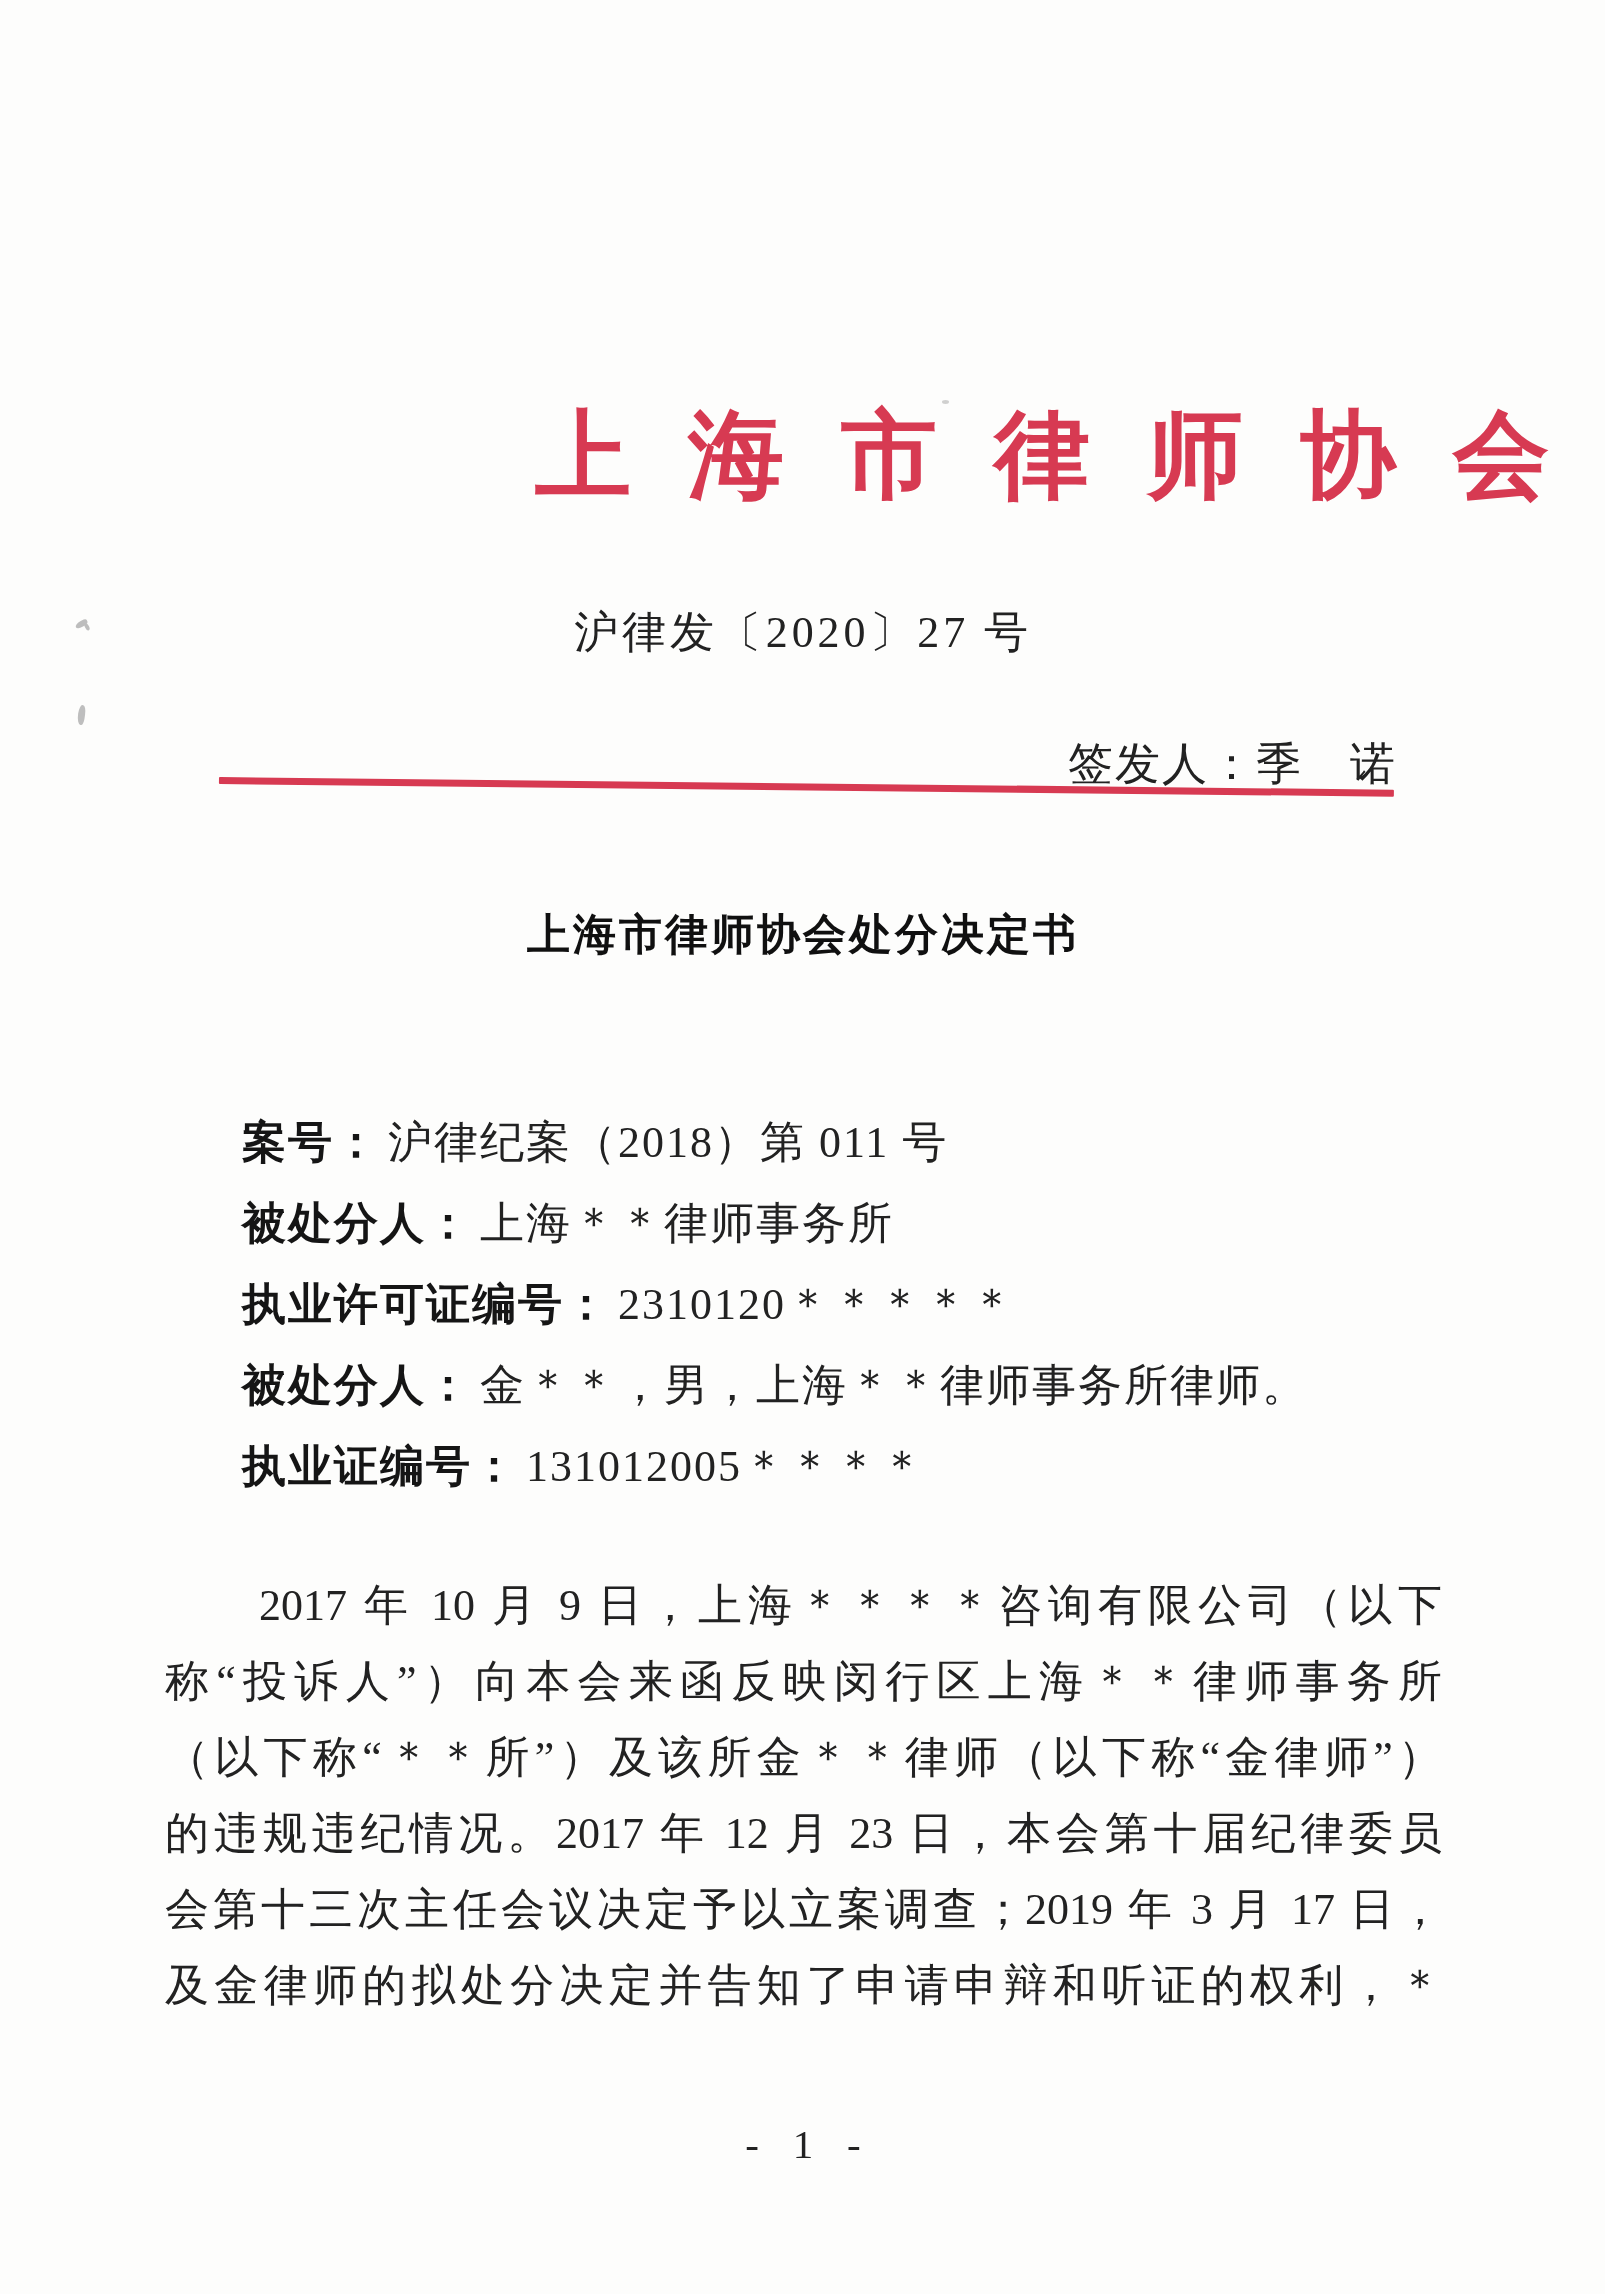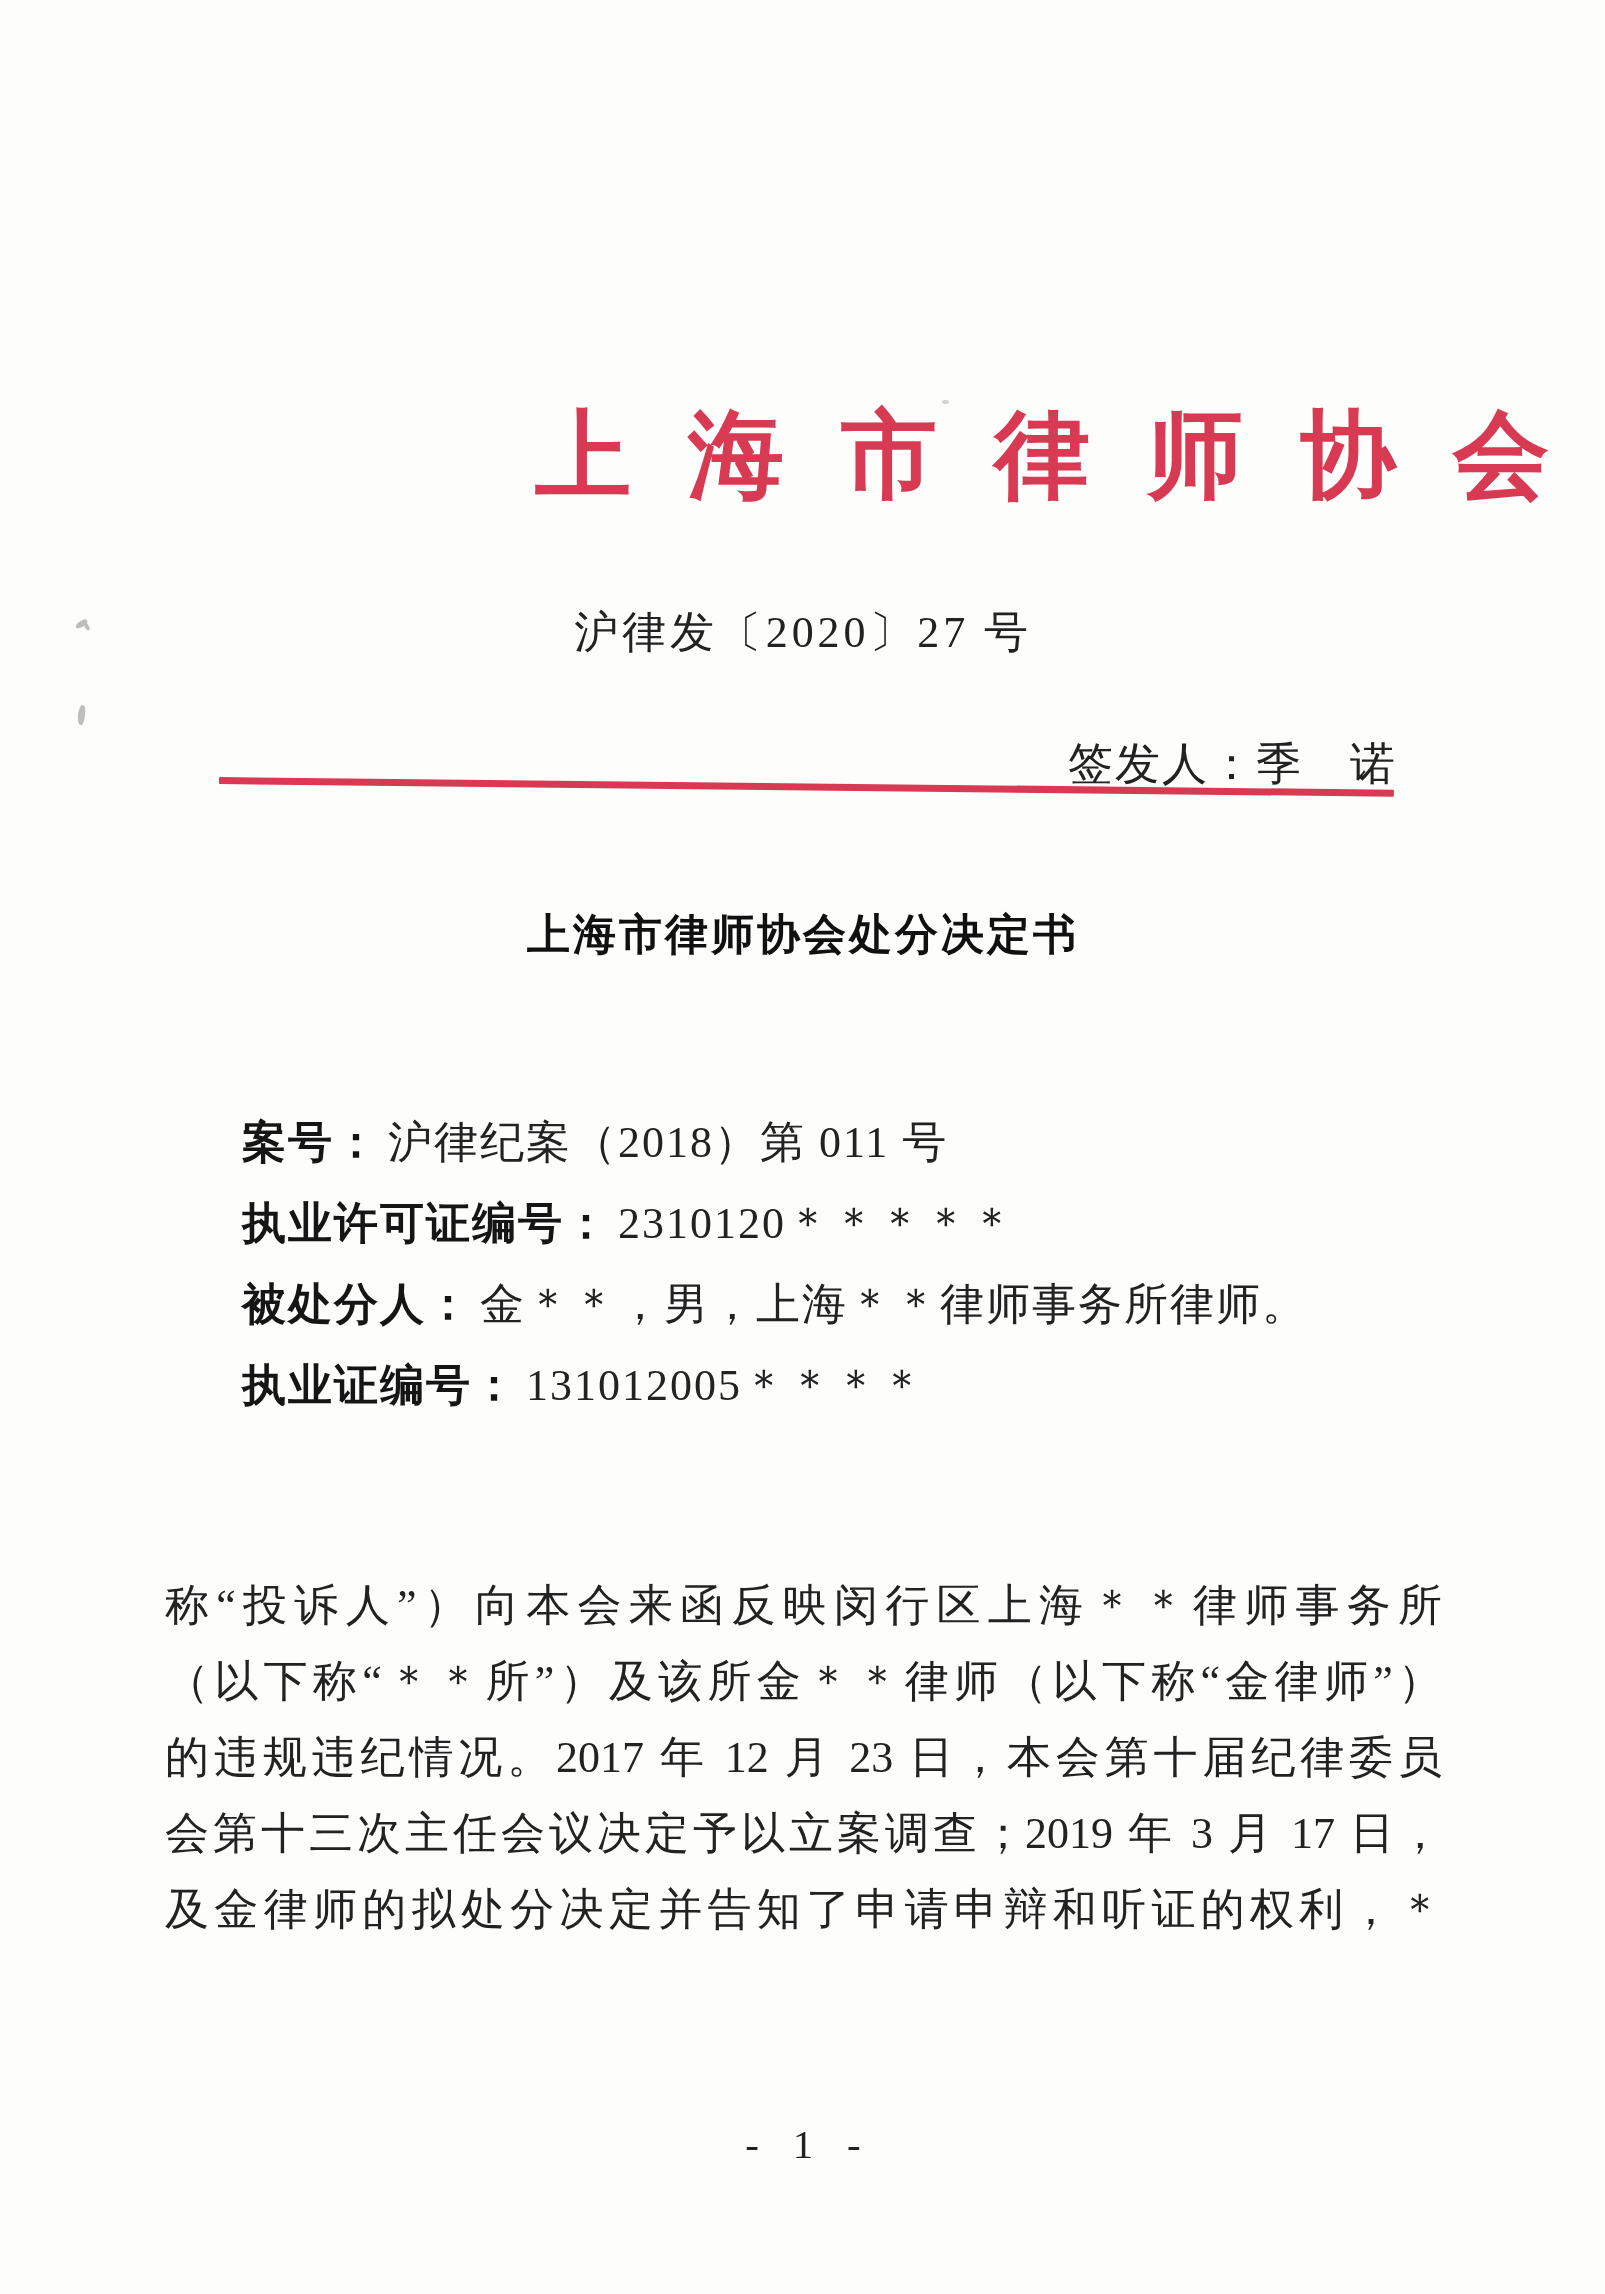--- a/index.html
+++ b/index.html
@@ -165,31 +165,35 @@
 
   <div class="red-line"></div>
 
   <div class="main-title">上海市律师协会处分决定书</div>
 
   <div class="info-block">
     <div class="info-row">
       <span class="info-label">案号：</span><span class="info-value">沪律纪案（2018）第 011 号</span>
     </div>
     <div class="info-row">
+      <span class="info-label">被处分人：</span><span class="info-value">上海＊＊律师事务所</span>
+    </div>
+    <div class="info-row">
       <span class="info-label">执业许可证编号：</span><span class="info-value">2310120＊＊＊＊＊</span>
     </div>
     <div class="info-row">
       <span class="info-label">被处分人：</span><span class="info-value">金＊＊，男，上海＊＊律师事务所律师。</span>
     </div>
     <div class="info-row">
       <span class="info-label">执业证编号：</span><span class="info-value">131012005＊＊＊＊</span>
     </div>
   </div>
 
   <div class="body-block">
+    <div class="body-line indent">2017 年 10 月 9 日，上海＊＊＊＊咨询有限公司（以下</div>
     <div class="body-line">称“投诉人”）向本会来函反映闵行区上海＊＊律师事务所</div>
     <div class="body-line">（以下称“＊＊所”）及该所金＊＊律师（以下称“金律师”）</div>
     <div class="body-line">的违规违纪情况。2017 年 12 月 23 日，本会第十届纪律委员</div>
     <div class="body-line">会第十三次主任会议决定予以立案调查；2019 年 3 月 17 日，</div>
     <div class="body-line">及金律师的拟处分决定并告知了申请申辩和听证的权利，＊</div>
   </div>
 
   <div class="footer">- 1 -</div>
 
   <div class="artifact artifact-1"></div>

